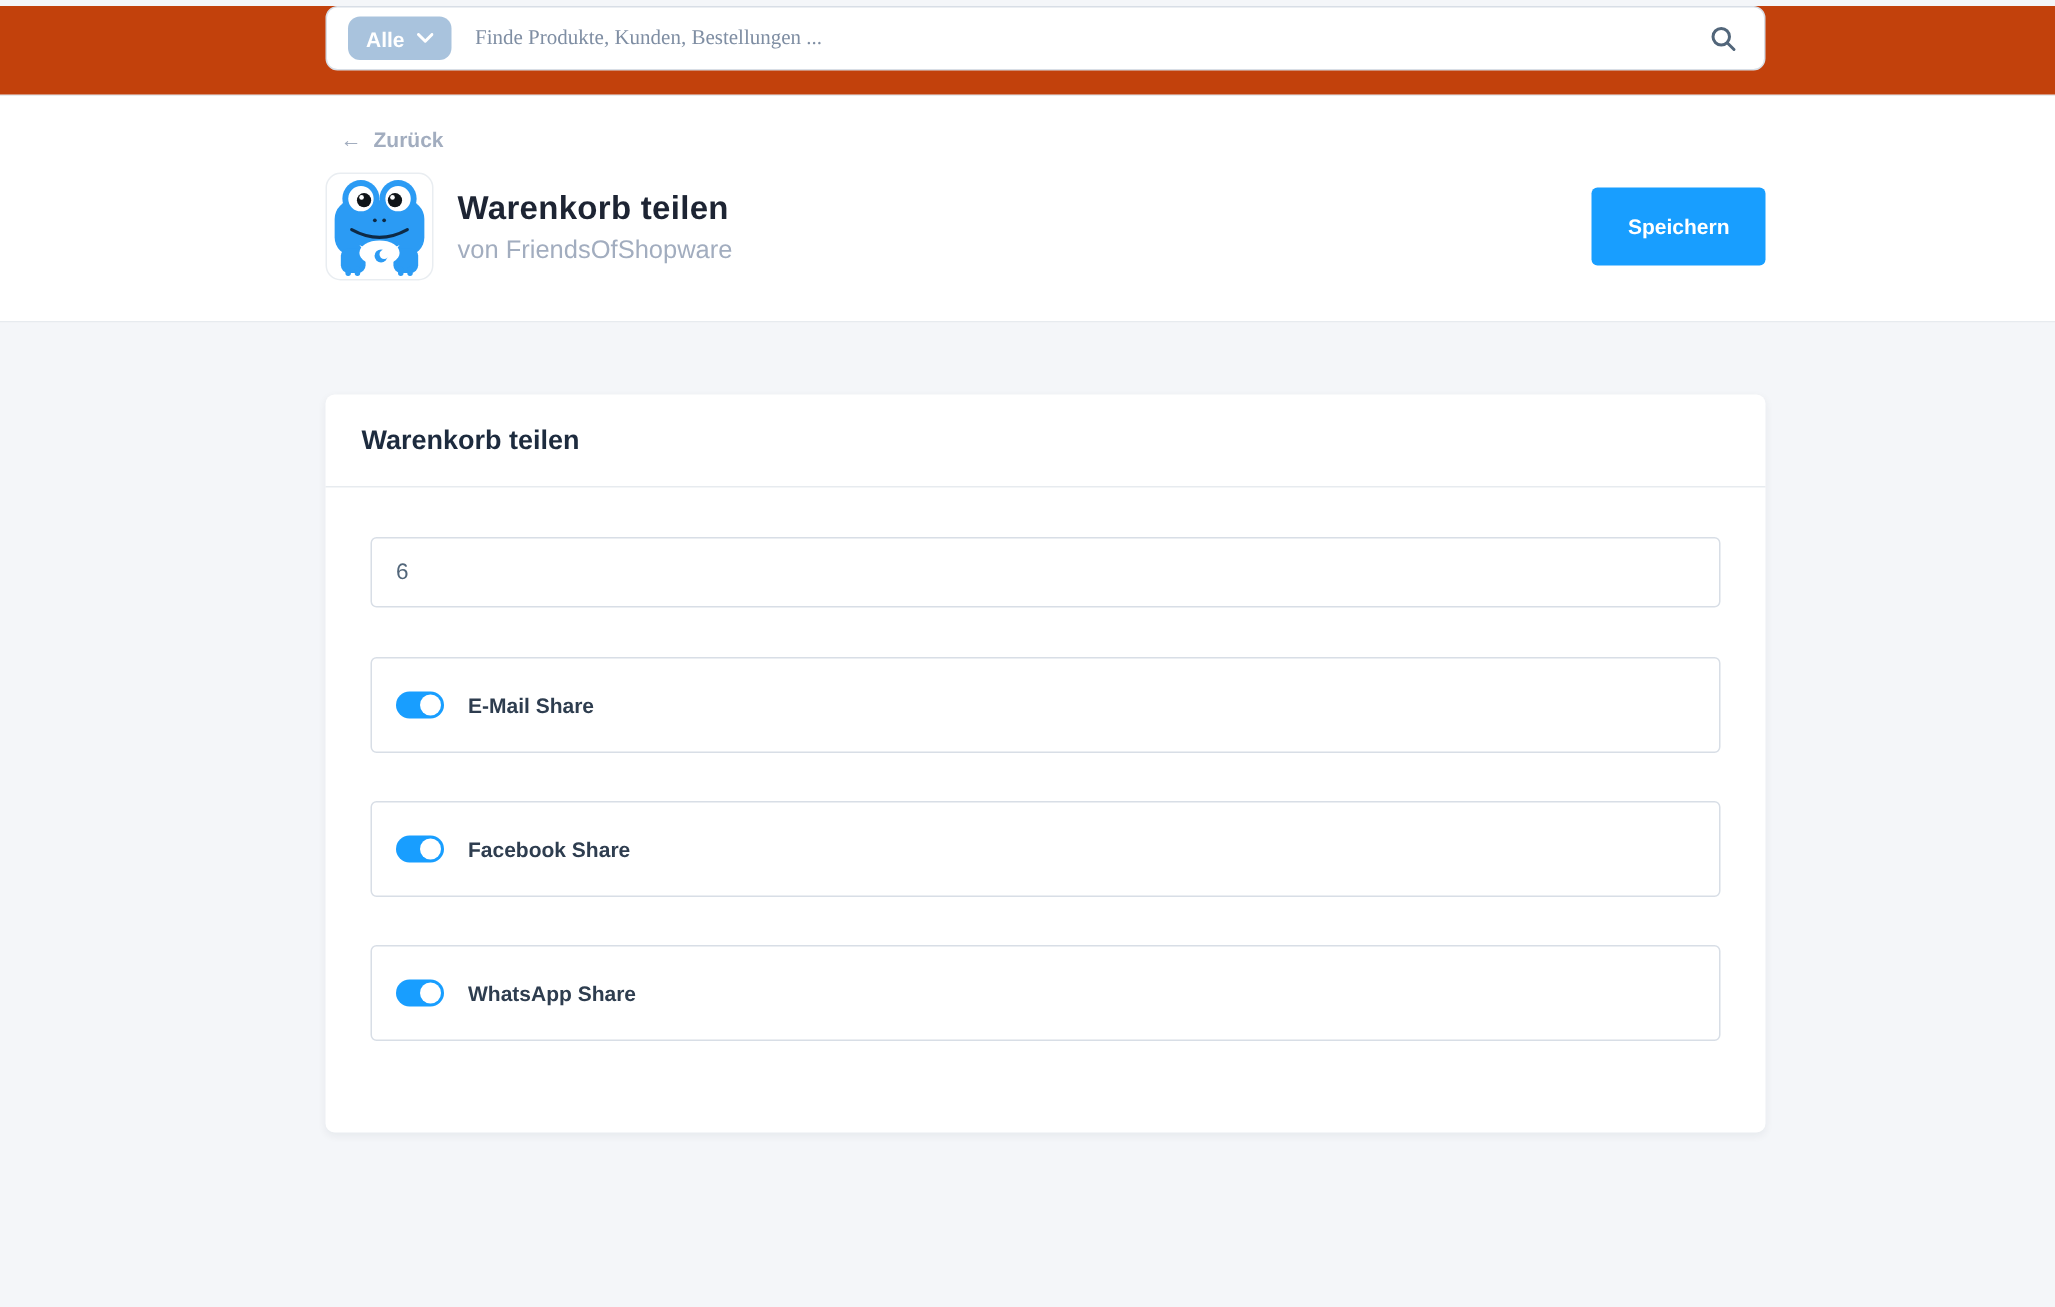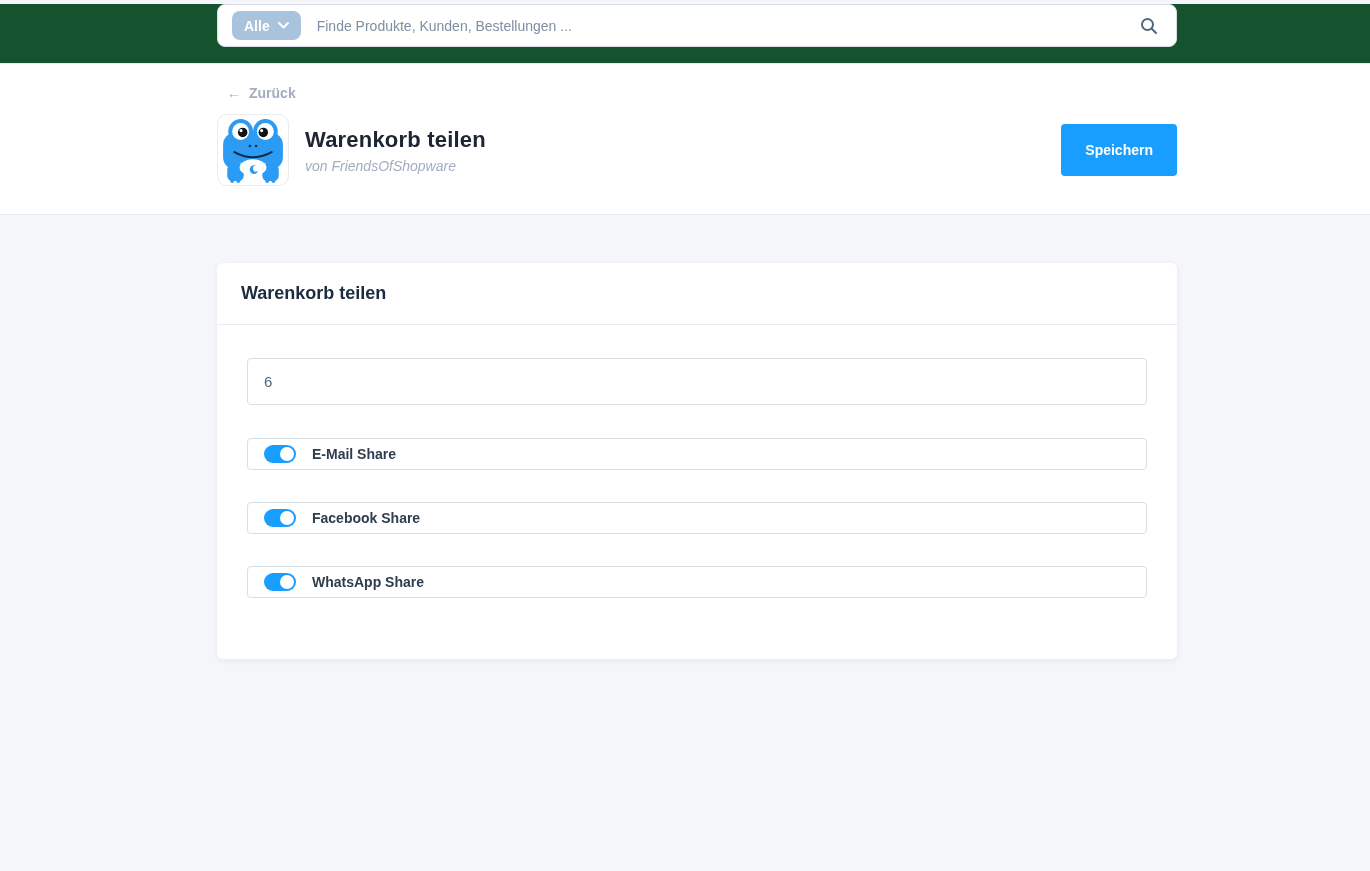--- a/index.html
+++ b/index.html
@@ -13,21 +13,21 @@
     --primary:#189eff;
     --pill:#a9c3dd;
     --border:#d8dee6;
     --divider:#e7ebef;
     --muted:#a2adbf;
     --dark:#1d2b3e;
   }
 
   
   .search-header{
-    width:100%; height:60px; background:#14532d;
+    width:100%; height:60px; background:#c2410c;
     border-bottom:1px solid var(--divider);
   }
   .search-bar{
     margin-left:217px; margin-top:4px;
     width:960px; height:43px;
     background:#fff;
     border:1px solid var(--border);
     border-radius:8px;
     display:flex; align-items:center;
   }
@@ -36,21 +36,21 @@
     background:var(--pill);
     color:#fff; font-weight:bold; font-size:14px;
     border-radius:8px;
     height:29px; padding:0 12px;
     display:flex; align-items:center; gap:8px;
     cursor:pointer; border:none;
   }
   .filter-pill svg{ display:block; }
   .search-input{
     flex:1; border:none; outline:none;
-    font-family:Liberation Sans, sans-serif;
+    font-family:Liberation Serif, serif;
     font-size:14px; color:#3d4a5c;
     padding-left:16px; background:transparent;
   }
   .search-input::placeholder{ color:#7f8ea3; opacity:1; }
   .search-icon-btn{
     background:none; border:none; cursor:pointer;
     padding:0 18px; display:flex; align-items:center;
   }
 
   
@@ -69,21 +69,21 @@
     display:flex; align-items:center;
   }
   .plugin-icon{
     width:72px; height:72px; background:#fff;
     border:1px solid #e9edf1; border-radius:10px;
     overflow:hidden; flex:0 0 auto;
     display:flex; align-items:center; justify-content:center;
   }
   .titles{ margin-left:16px; }
   .page-title{ font-size:22px; font-weight:bold; color:#1d2433; letter-spacing:.2px; }
-  .page-subtitle{ font-size:14px; color:var(--muted); margin-top:5px;font-style:italic; }
+  .page-subtitle{ font-size:17px; color:var(--muted); margin-top:5px; }
   .bar-actions{ margin-left:auto; }
   .save-btn{
     background:var(--primary); color:#fff;
     font-family:"Liberation Sans", sans-serif;
     font-size:14px; font-weight:bold;
     border:none; border-radius:4px;
     height:52px; padding:0 24px; cursor:pointer;
   }
 
   
@@ -109,21 +109,21 @@
     width:100%; height:47px;
     border:1px solid var(--border); border-radius:4px;
     font-family:"Liberation Sans", sans-serif;
     font-size:15px; color:#52667a;
     padding:0 16px; outline:none; background:#fff;
   }
 
   .toggle-row{
     margin-top:32px;
     border:1px solid var(--border); border-radius:4px;
-    height:32px; display:flex; align-items:center;
+    height:64px; display:flex; align-items:center;
     padding:0 16px; background:#fff;
   }
   .toggle-row:first-of-type{ margin-top:33px; }
   .switch{
     width:32px; height:18px; border-radius:9px;
     background:var(--primary); position:relative;
     cursor:pointer; flex:0 0 auto; border:none;
   }
   .switch .knob{
     position:absolute; top:2px; right:2px;

